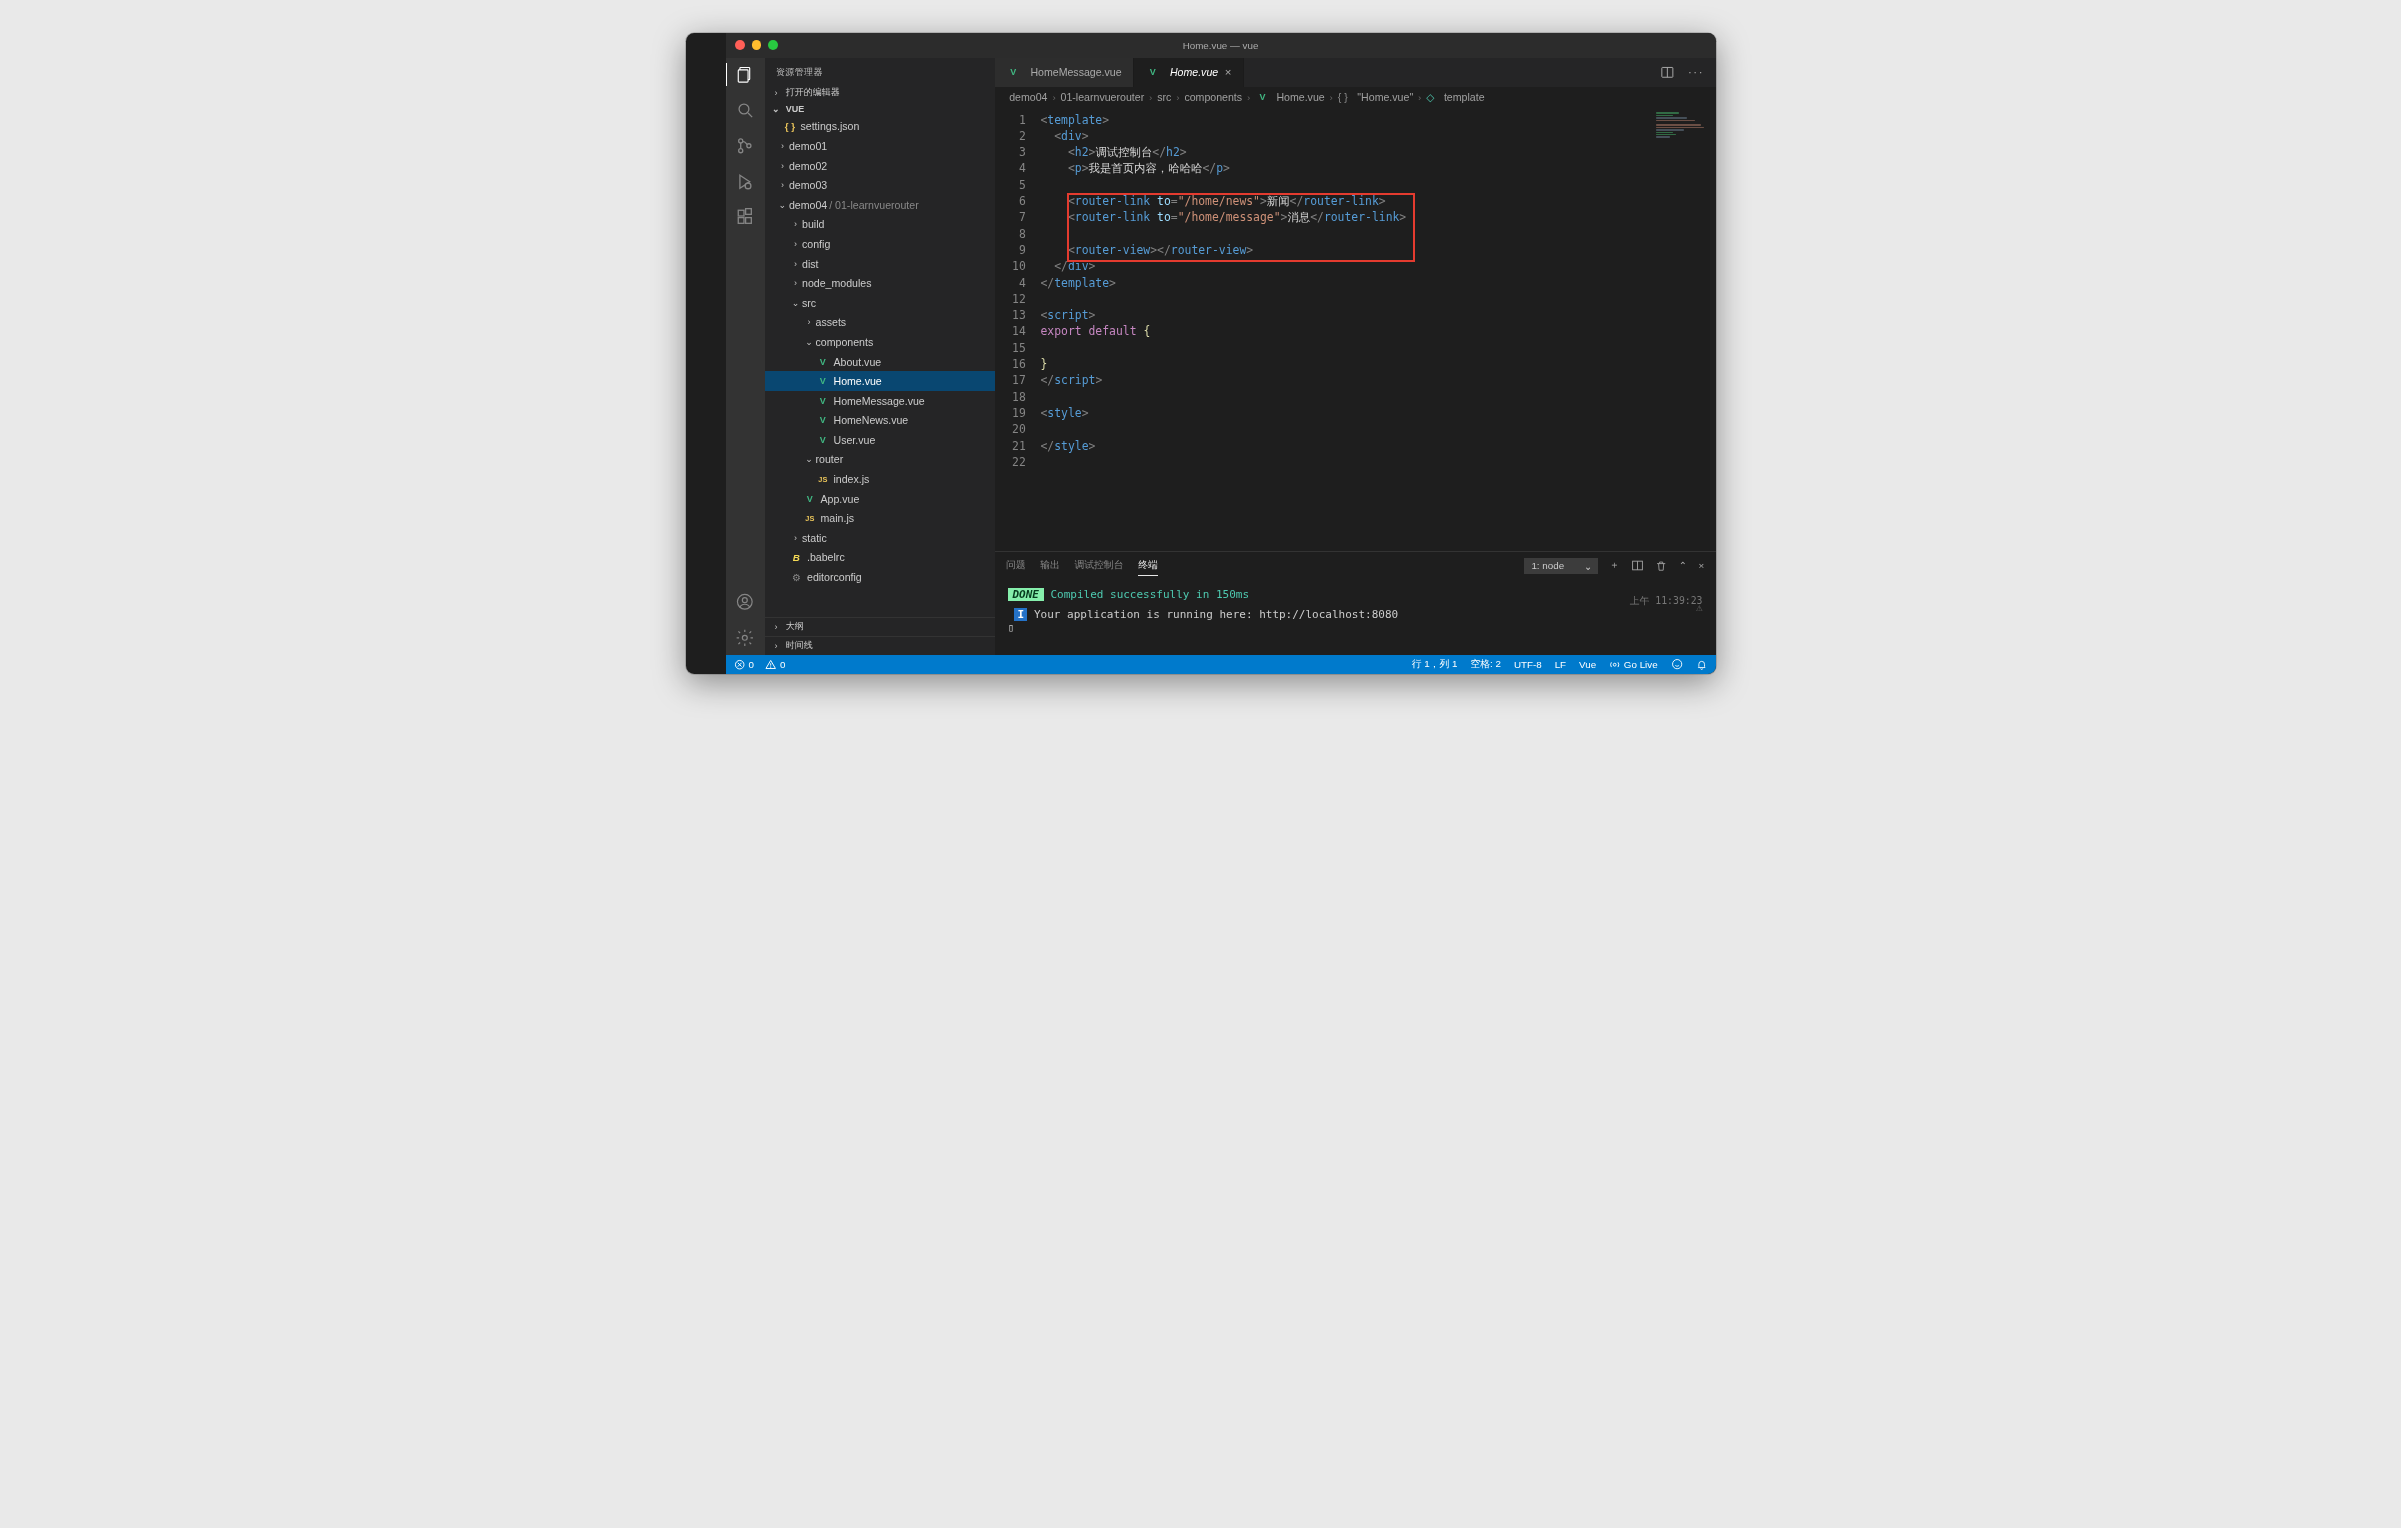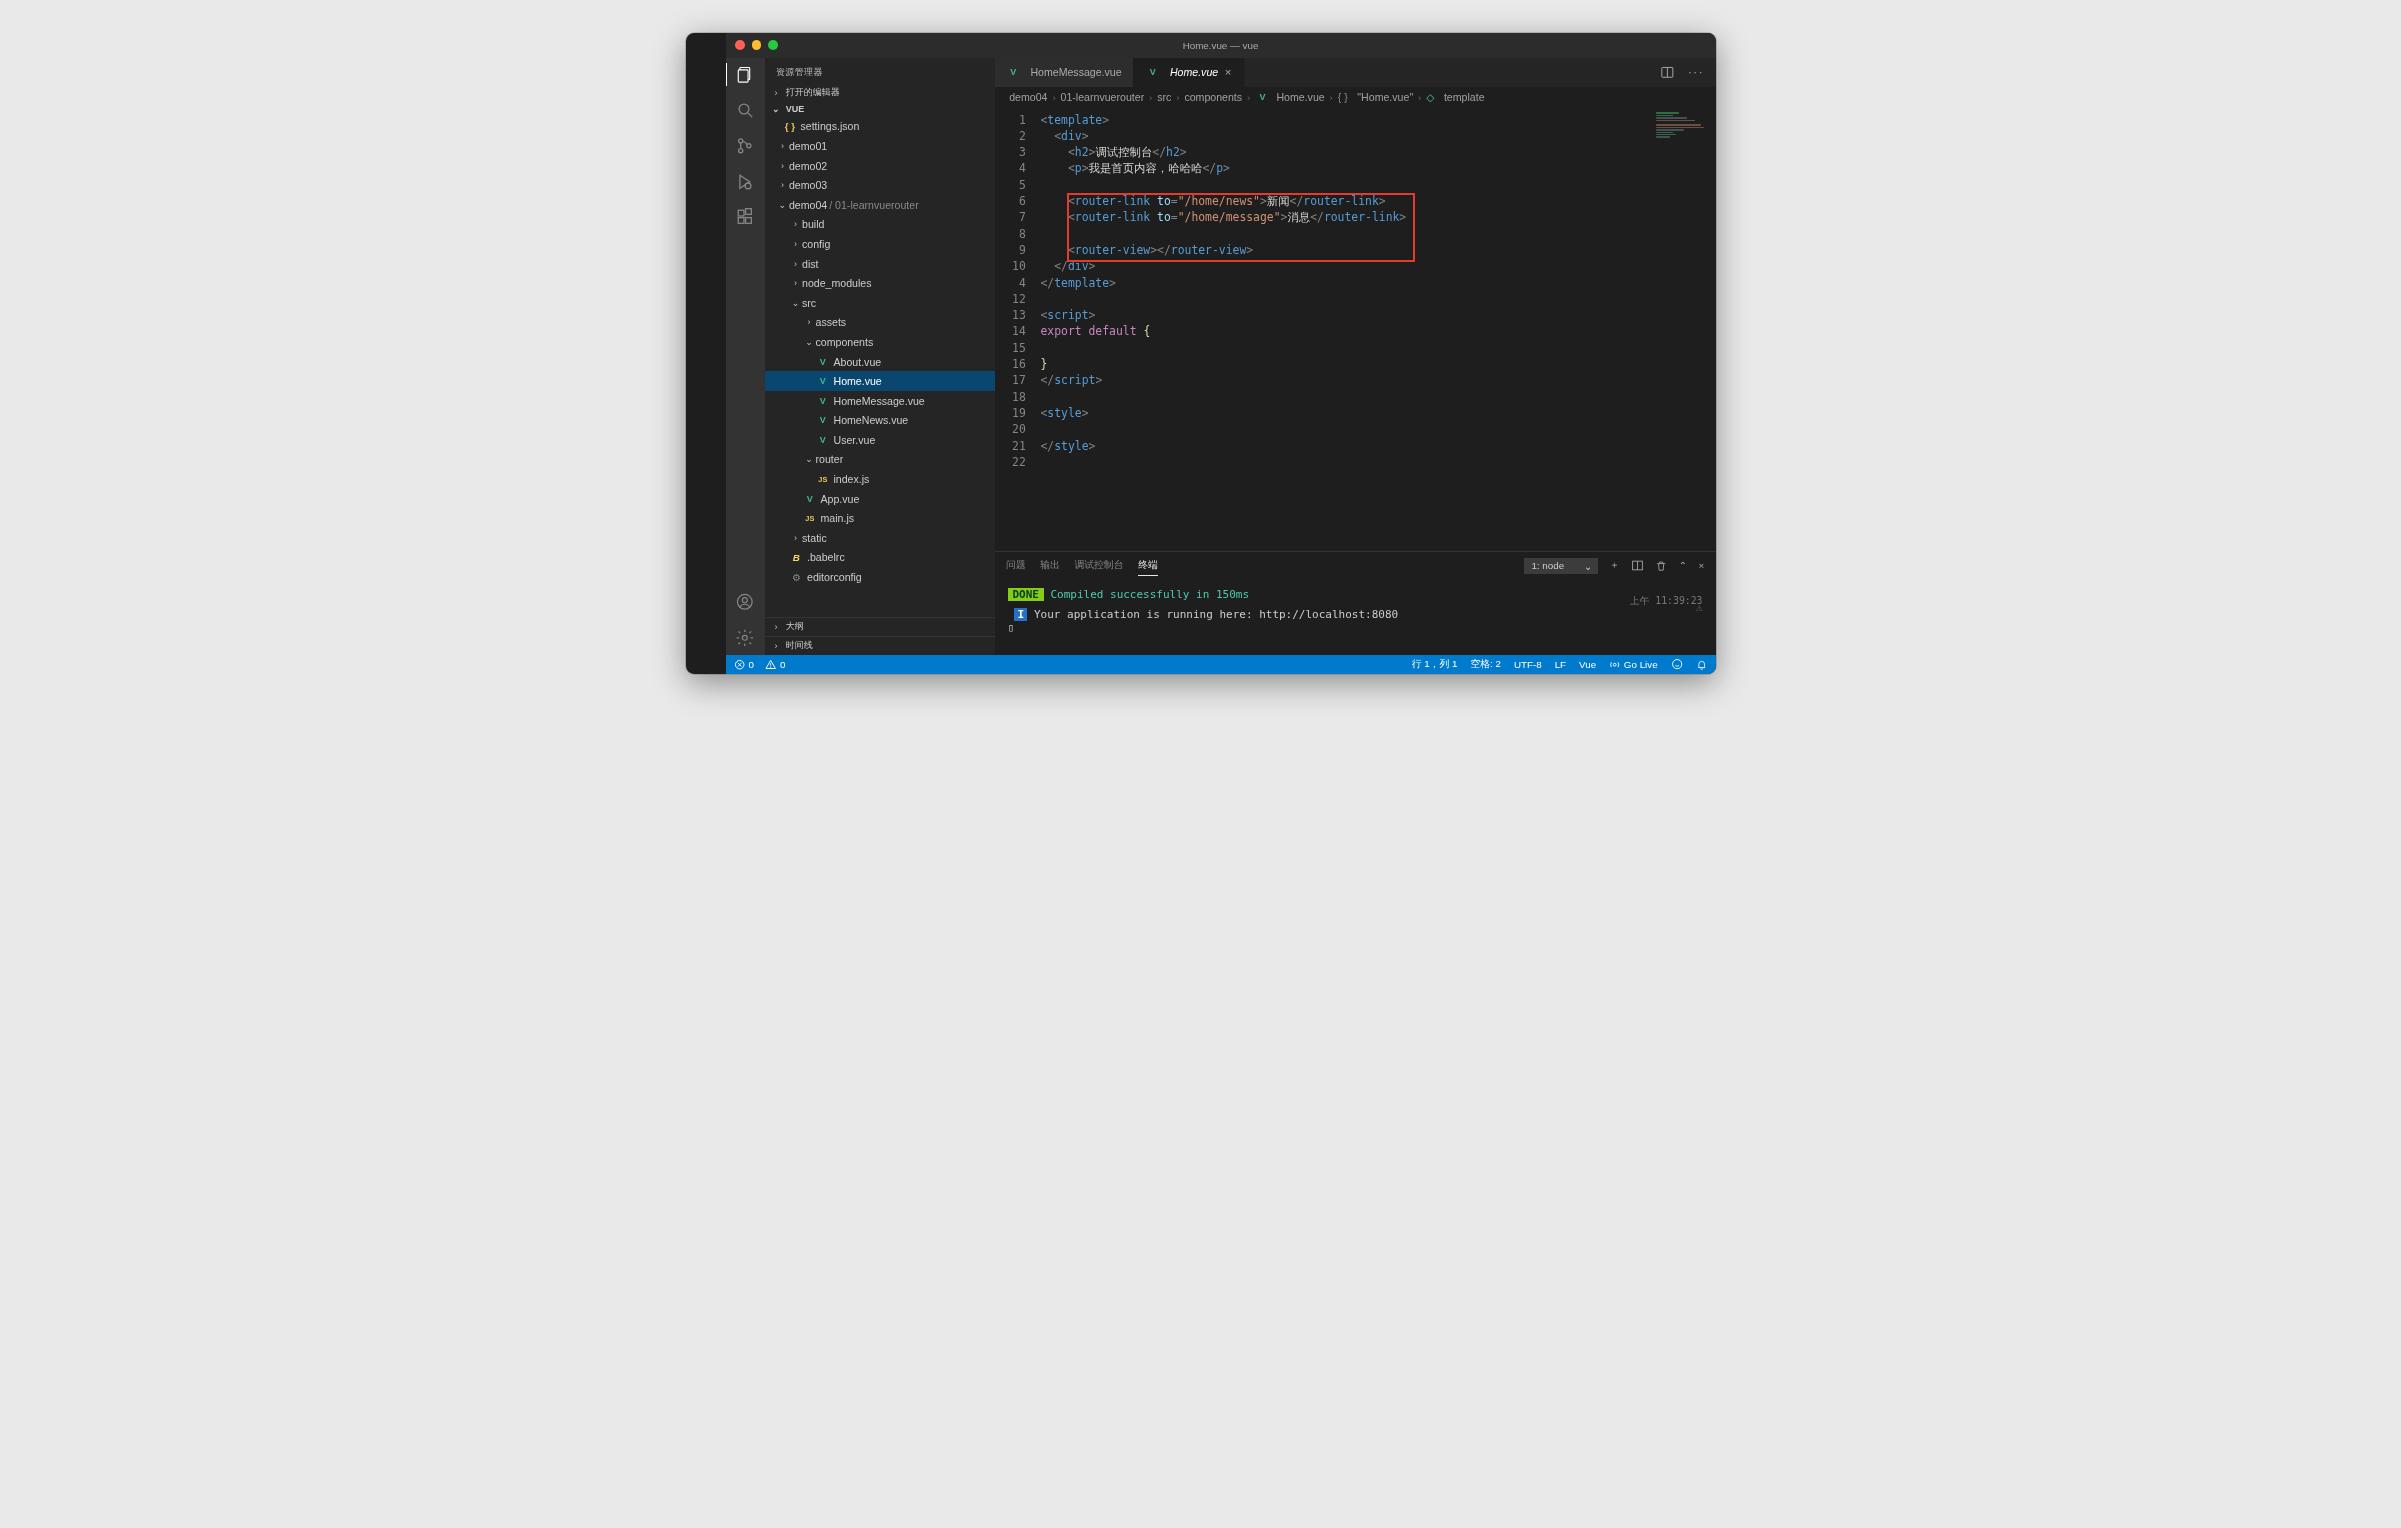--- a/index.html
+++ b/index.html
@@ -118,21 +118,21 @@
   .minimap div{ height:1.6px; margin:0.8px 0; border-radius:0.8px;}
   
   .panel { border-top:0.8px solid #333; background:#1e1e1e;}
   .panel-tabs { display:flex; align-items:center; height:28px; padding:0 11.4px; gap:14.7px; font-size:9.8px; color:#888;}
   .panel-tab { cursor:pointer; padding:3.3px 0;}
   .panel-tab.active { color:#e7e7e7; border-bottom:0.8px solid #e7e7e7;}
   .panel-right { margin-left:auto; display:flex; align-items:center; gap:11.4px; color:#aaa;}
   .panel-select { background:#3c3c3c; color:#ccc; font-size:9.8px; padding:1.6px 33px 1.6px 6.5px; border:0.8px solid #3c3c3c; position:relative;}
   .panel-select .chev{ position:absolute; right:4.9px; top:2.5px; color:#ccc; font-size:9.8px;}
   .term { font-family: Menlo, Consolas, monospace; font-size:11px; padding:8.2px 13px 21px; color:#ccc; position:relative;}
-  .badge-done { background:#84cc16; color:#073b1f; padding:0 4.9px; font-weight:700; }
+  .badge-done { background:#86efac; color:#073b1f; padding:0 4.9px; font-weight:700;font-style:italic; }
   .term .green { color: var(--green); margin-top: 40px;}
   .badge-i { background:#2472c8; color:#fff; padding:0 3.3px; font-weight:700;}
   .timestamp { position:absolute; right:13px; top:15px; color:#777; font-size:9.8px;}
   .warn-tri { position:absolute; right:13px; top:21px; color:#666;}
   
   .statusbar { height:19.6px; background:var(--bg-statusbar); display:flex; align-items:center; font-size:9.8px; color:#fff; padding:0 8.2px; gap:11.4px;}
   .statusbar .right { margin-left:auto; display:flex; gap:13px; align-items:center;}
   .sb-item { display:inline-flex; align-items:center; gap:3.3px; cursor:pointer;}
   svg { display:block; }
 </style>

